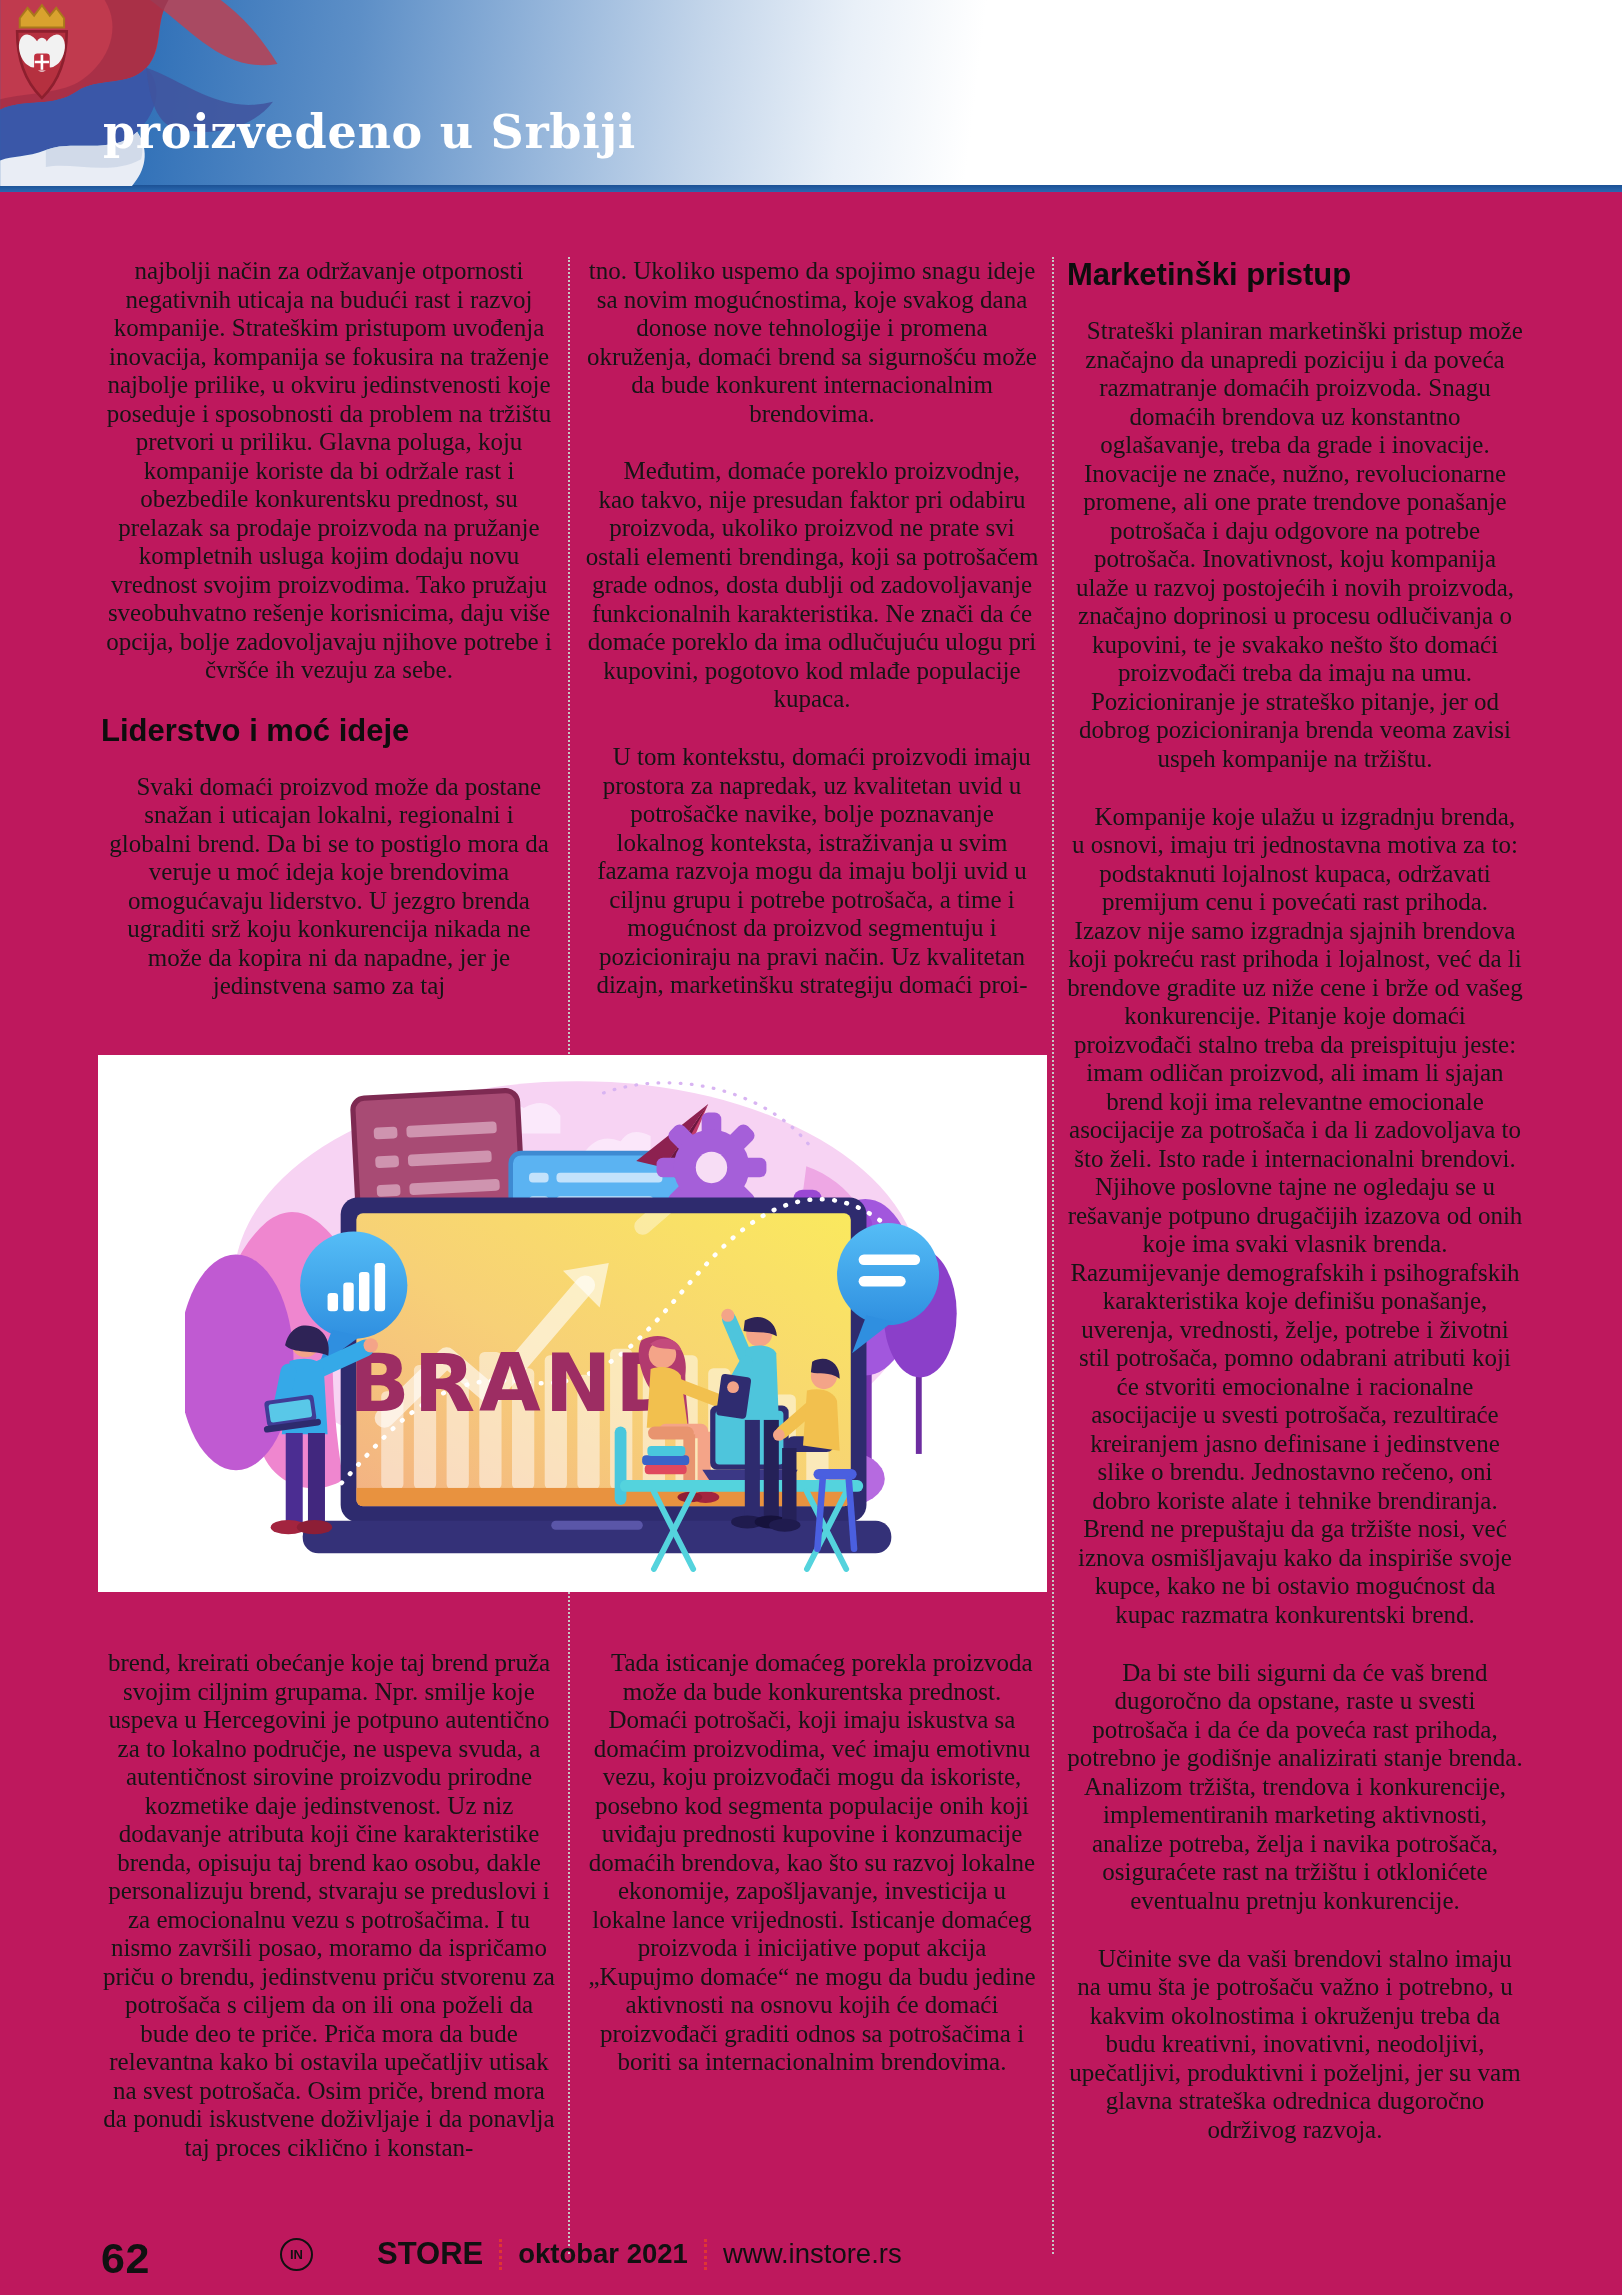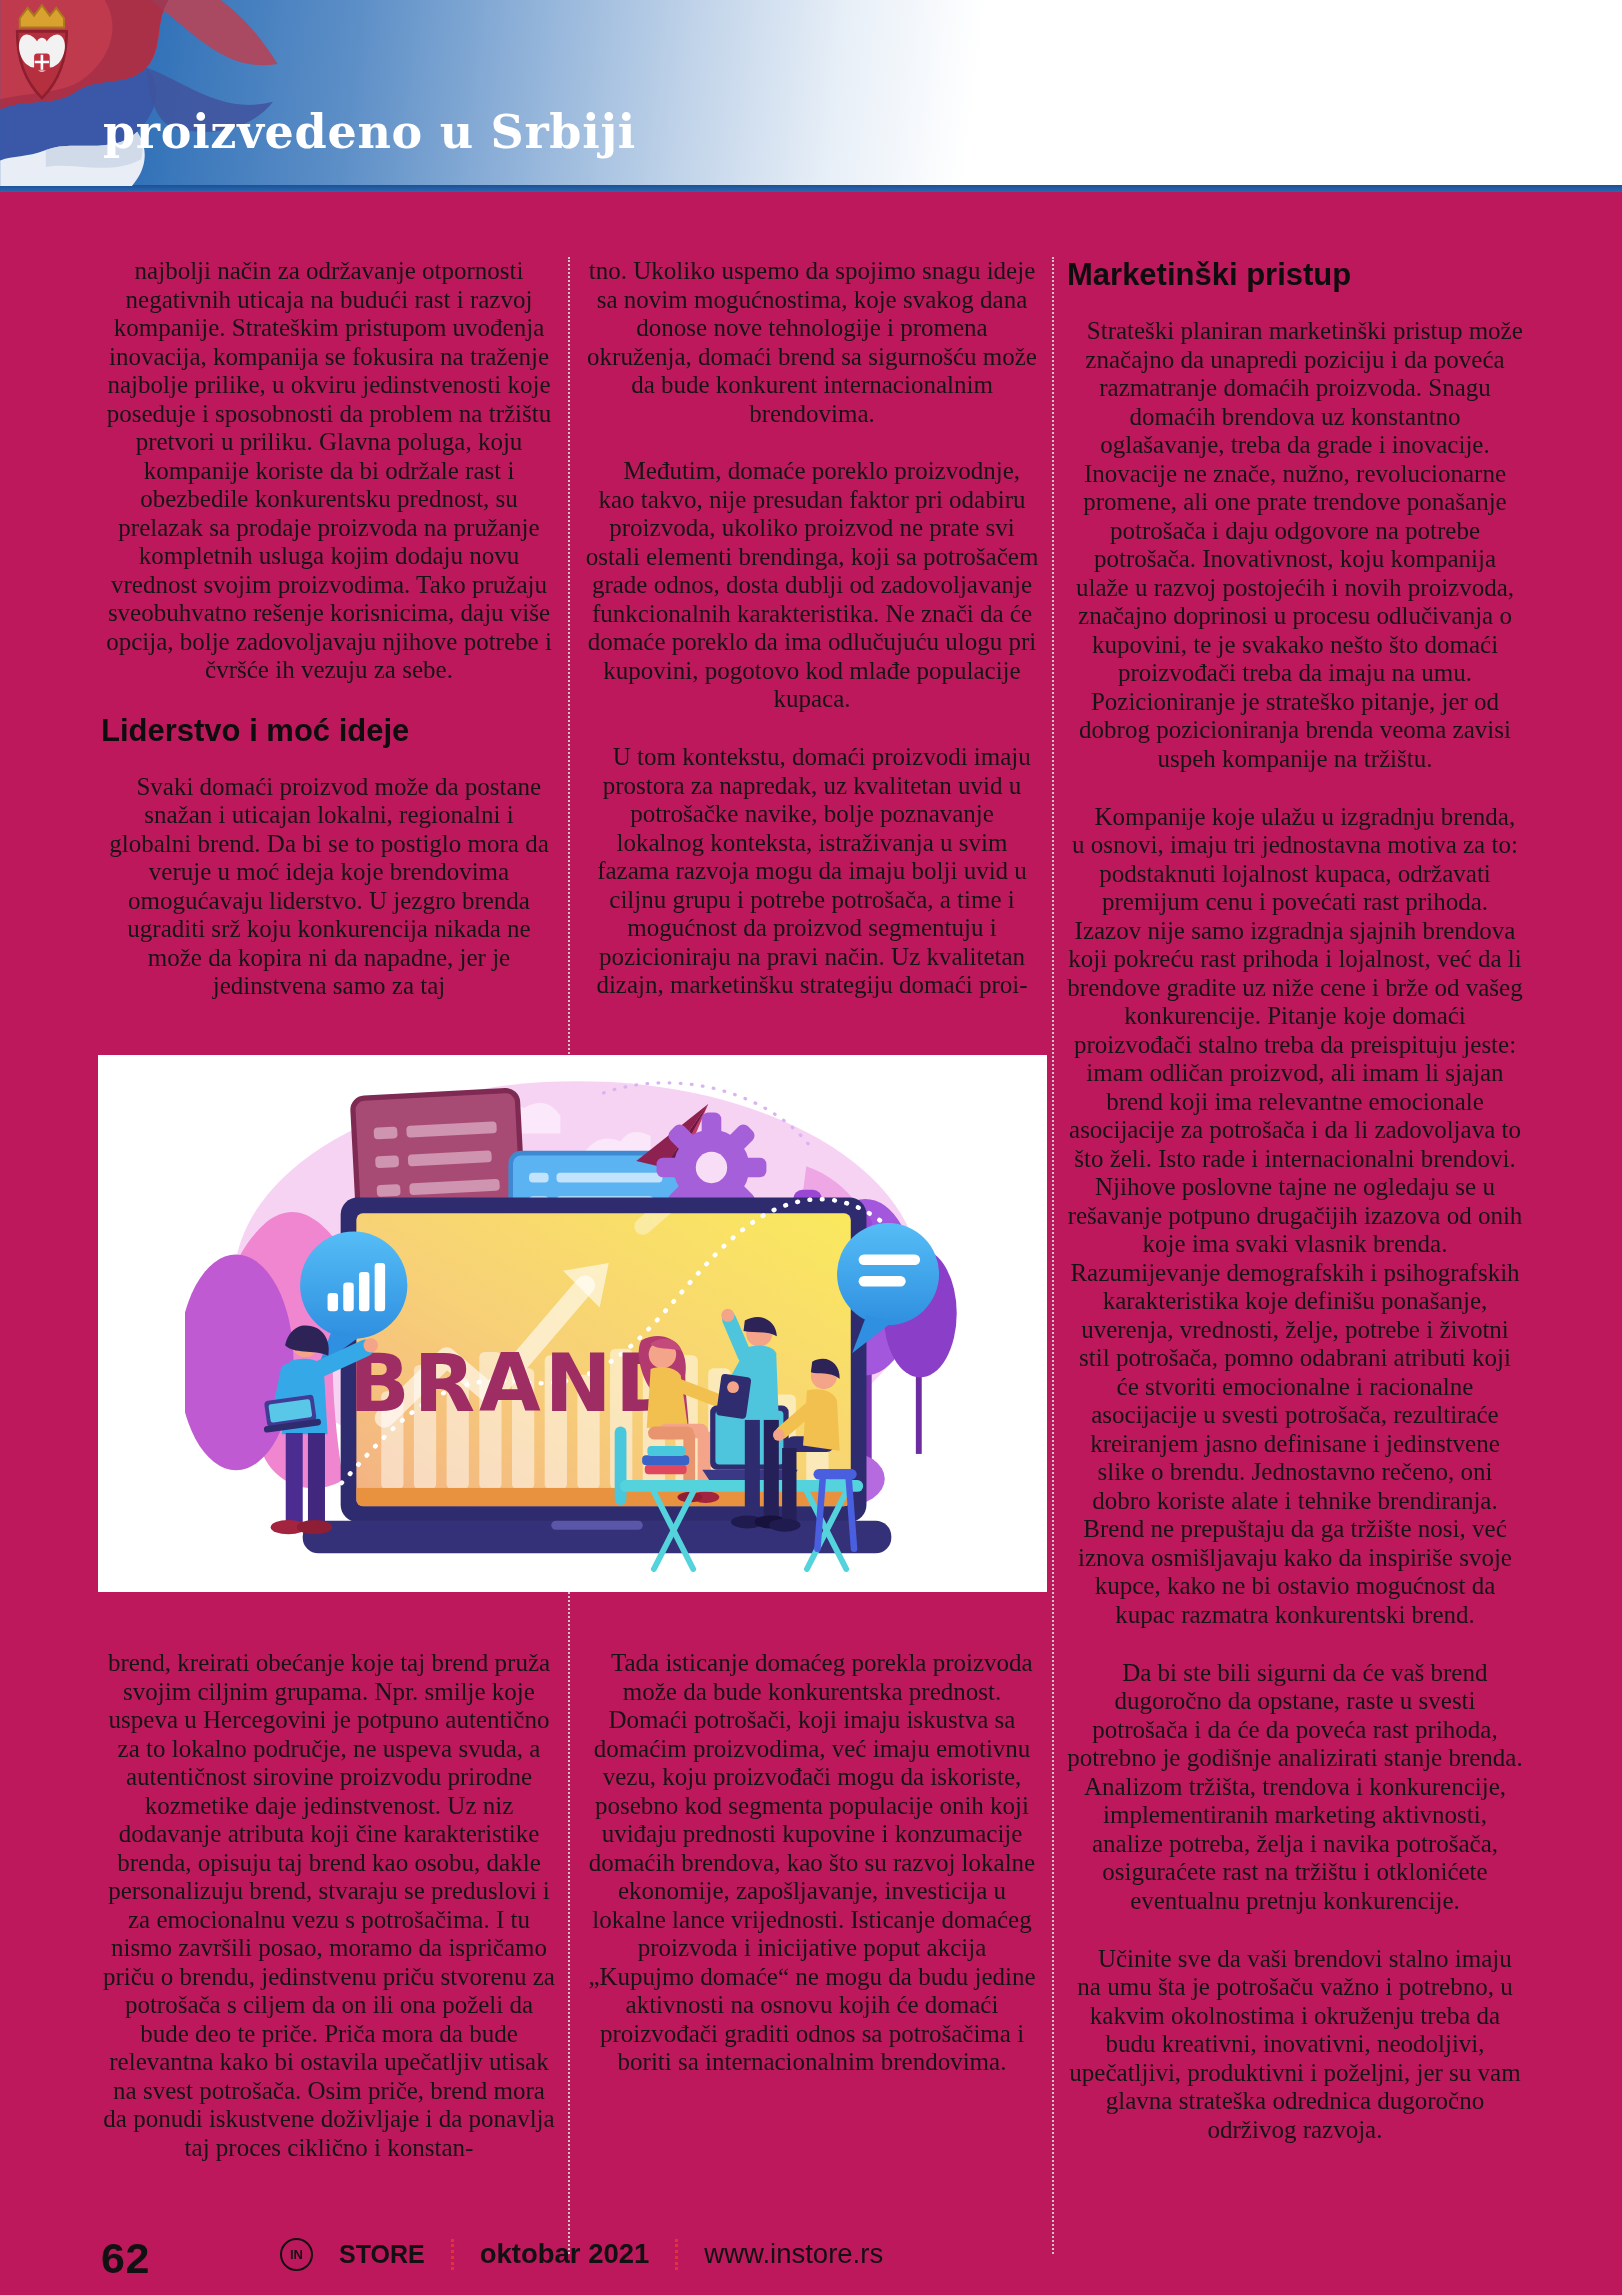--- a/index.html
+++ b/index.html
@@ -32,24 +32,24 @@
   #rule1{left:568px;}
   #rule2{left:1052px;}
   
   .illu-wrap{position:absolute;left:98px;top:1055px;width:949px;height:537px;background:#ffffff;
              z-index:3;display:flex;justify-content:center;}
   .illu-wrap svg{display:block;}
   
   .footer{position:absolute;left:0;top:2233px;width:1623px;height:42px;
           font-family:"Liberation Sans",sans-serif;color:#111;}
   .pageno{position:absolute;left:101px;top:1.3px;font-size:43px;font-weight:bold;letter-spacing:0.7px;}
-  .brandrow{position:absolute;left:280px;top:0;display:flex;align-items:center;gap:26px;height:42px;}
+  .brandrow{position:absolute;left:280px;top:0;display:flex;align-items:center;gap:16px;height:42px;}
   .inlogo{width:29px;height:29px;border:2.6px solid #111;border-radius:50%;display:flex;
           align-items:center;justify-content:center;font-weight:bold;font-size:13px;flex:0 0 auto;}
-  .store{font-size:25px;font-weight:bold;letter-spacing:0px;}
+  .store{font-size:31px;font-weight:bold;letter-spacing:0px;margin-left:48px;}
   .redsep{width:0;height:31px;border-left:3.3px dotted #e03535;}
   .issue{font-size:27.5px;font-weight:bold;}
   .site{font-size:27.5px;font-weight:normal;}
 </style>
 </head>
 <body>
 
 <div class="page">
 
   <div class="banner"></div>

